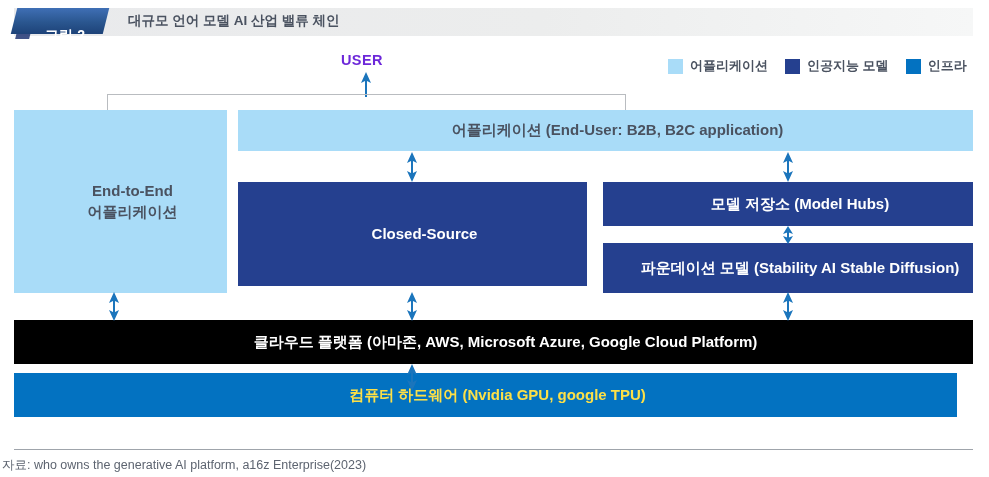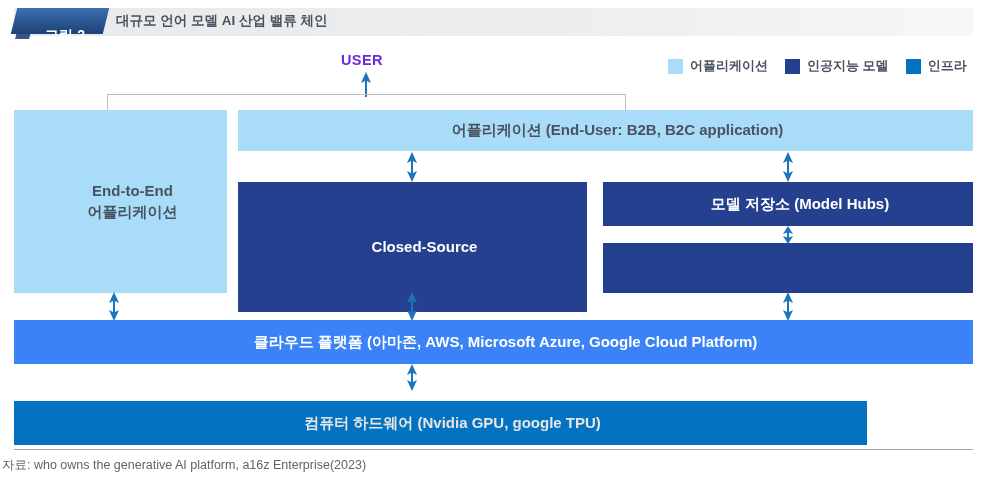--- a/index.html
+++ b/index.html
@@ -53,21 +53,21 @@
     text-align: center;
     color: #ffffff;
     font-size: 14px;
     font-weight: bold;
     letter-spacing: .2px;
     z-index: 4;
     margin-top: 16px;
   }
   .fig-title {
     position: absolute;
-    left: 116px;
+    left: 128px;
     top: 12px;
     font-size: 13.5px;
     font-weight: bold;
     color: #4a5260;
     white-space: nowrap;
   }
 
   
   .legend {
     position: absolute;
@@ -151,21 +151,21 @@
     height: 41px;
     background: #a9dcf8;
     color: #4a5260;
     font-size: 15px;
     font-weight: bold;
   }
   .box-closed {
     left: 238px;
     top: 182px;
     width: 349px;
-    height: 130px;
+    height: 104px;
     background: #25408f;
     color: #ffffff;
     font-size: 15px;
     font-weight: bold;
   }
   .box-hubs {
     left: 603px;
     top: 182px;
     width: 370px;
     height: 44px;
@@ -182,32 +182,32 @@
     background: #25408f;
     color: #ffffff;
     font-size: 15px;
     font-weight: bold;
   }
   .box-cloud {
     left: 14px;
     top: 320px;
     width: 959px;
     height: 44px;
-    background: #3b82f6;
+    background: #000000;
     color: #ffffff;
     font-size: 15px;
     font-weight: bold;
   }
   .box-hardware {
     left: 14px;
-    top: 401px;
-    width: 853px;
+    top: 373px;
+    width: 943px;
     height: 44px;
     background: #0372c1;
-    color: #e5e5e5;
+    color: #fde047;
     font-size: 15px;
     font-weight: bold;
   }
 
   
   .arrow {
     position: absolute;
   }
   .arrow svg { display: block; }
 
@@ -275,20 +275,21 @@
 
 <div class="box box-closed">
   <span class="box-line">Closed-Source</span>
 </div>
 
 <div class="box box-hubs">
   <span class="box-line">모델 저장소 (Model Hubs)</span>
 </div>
 
 <div class="box box-opensource">
+  <span class="box-line">파운데이션 모델 (Stability AI Stable Diffusion)</span>
 </div>
 
 <div class="box box-cloud">
   <span class="box-line">클라우드 플랫폼 (아마존, AWS, Microsoft Azure, Google Cloud Platform)</span>
 </div>
 
 <div class="box box-hardware">
   <span class="box-line">컴퓨터 하드웨어 (Nvidia GPU, google TPU)</span>
 </div>
 

